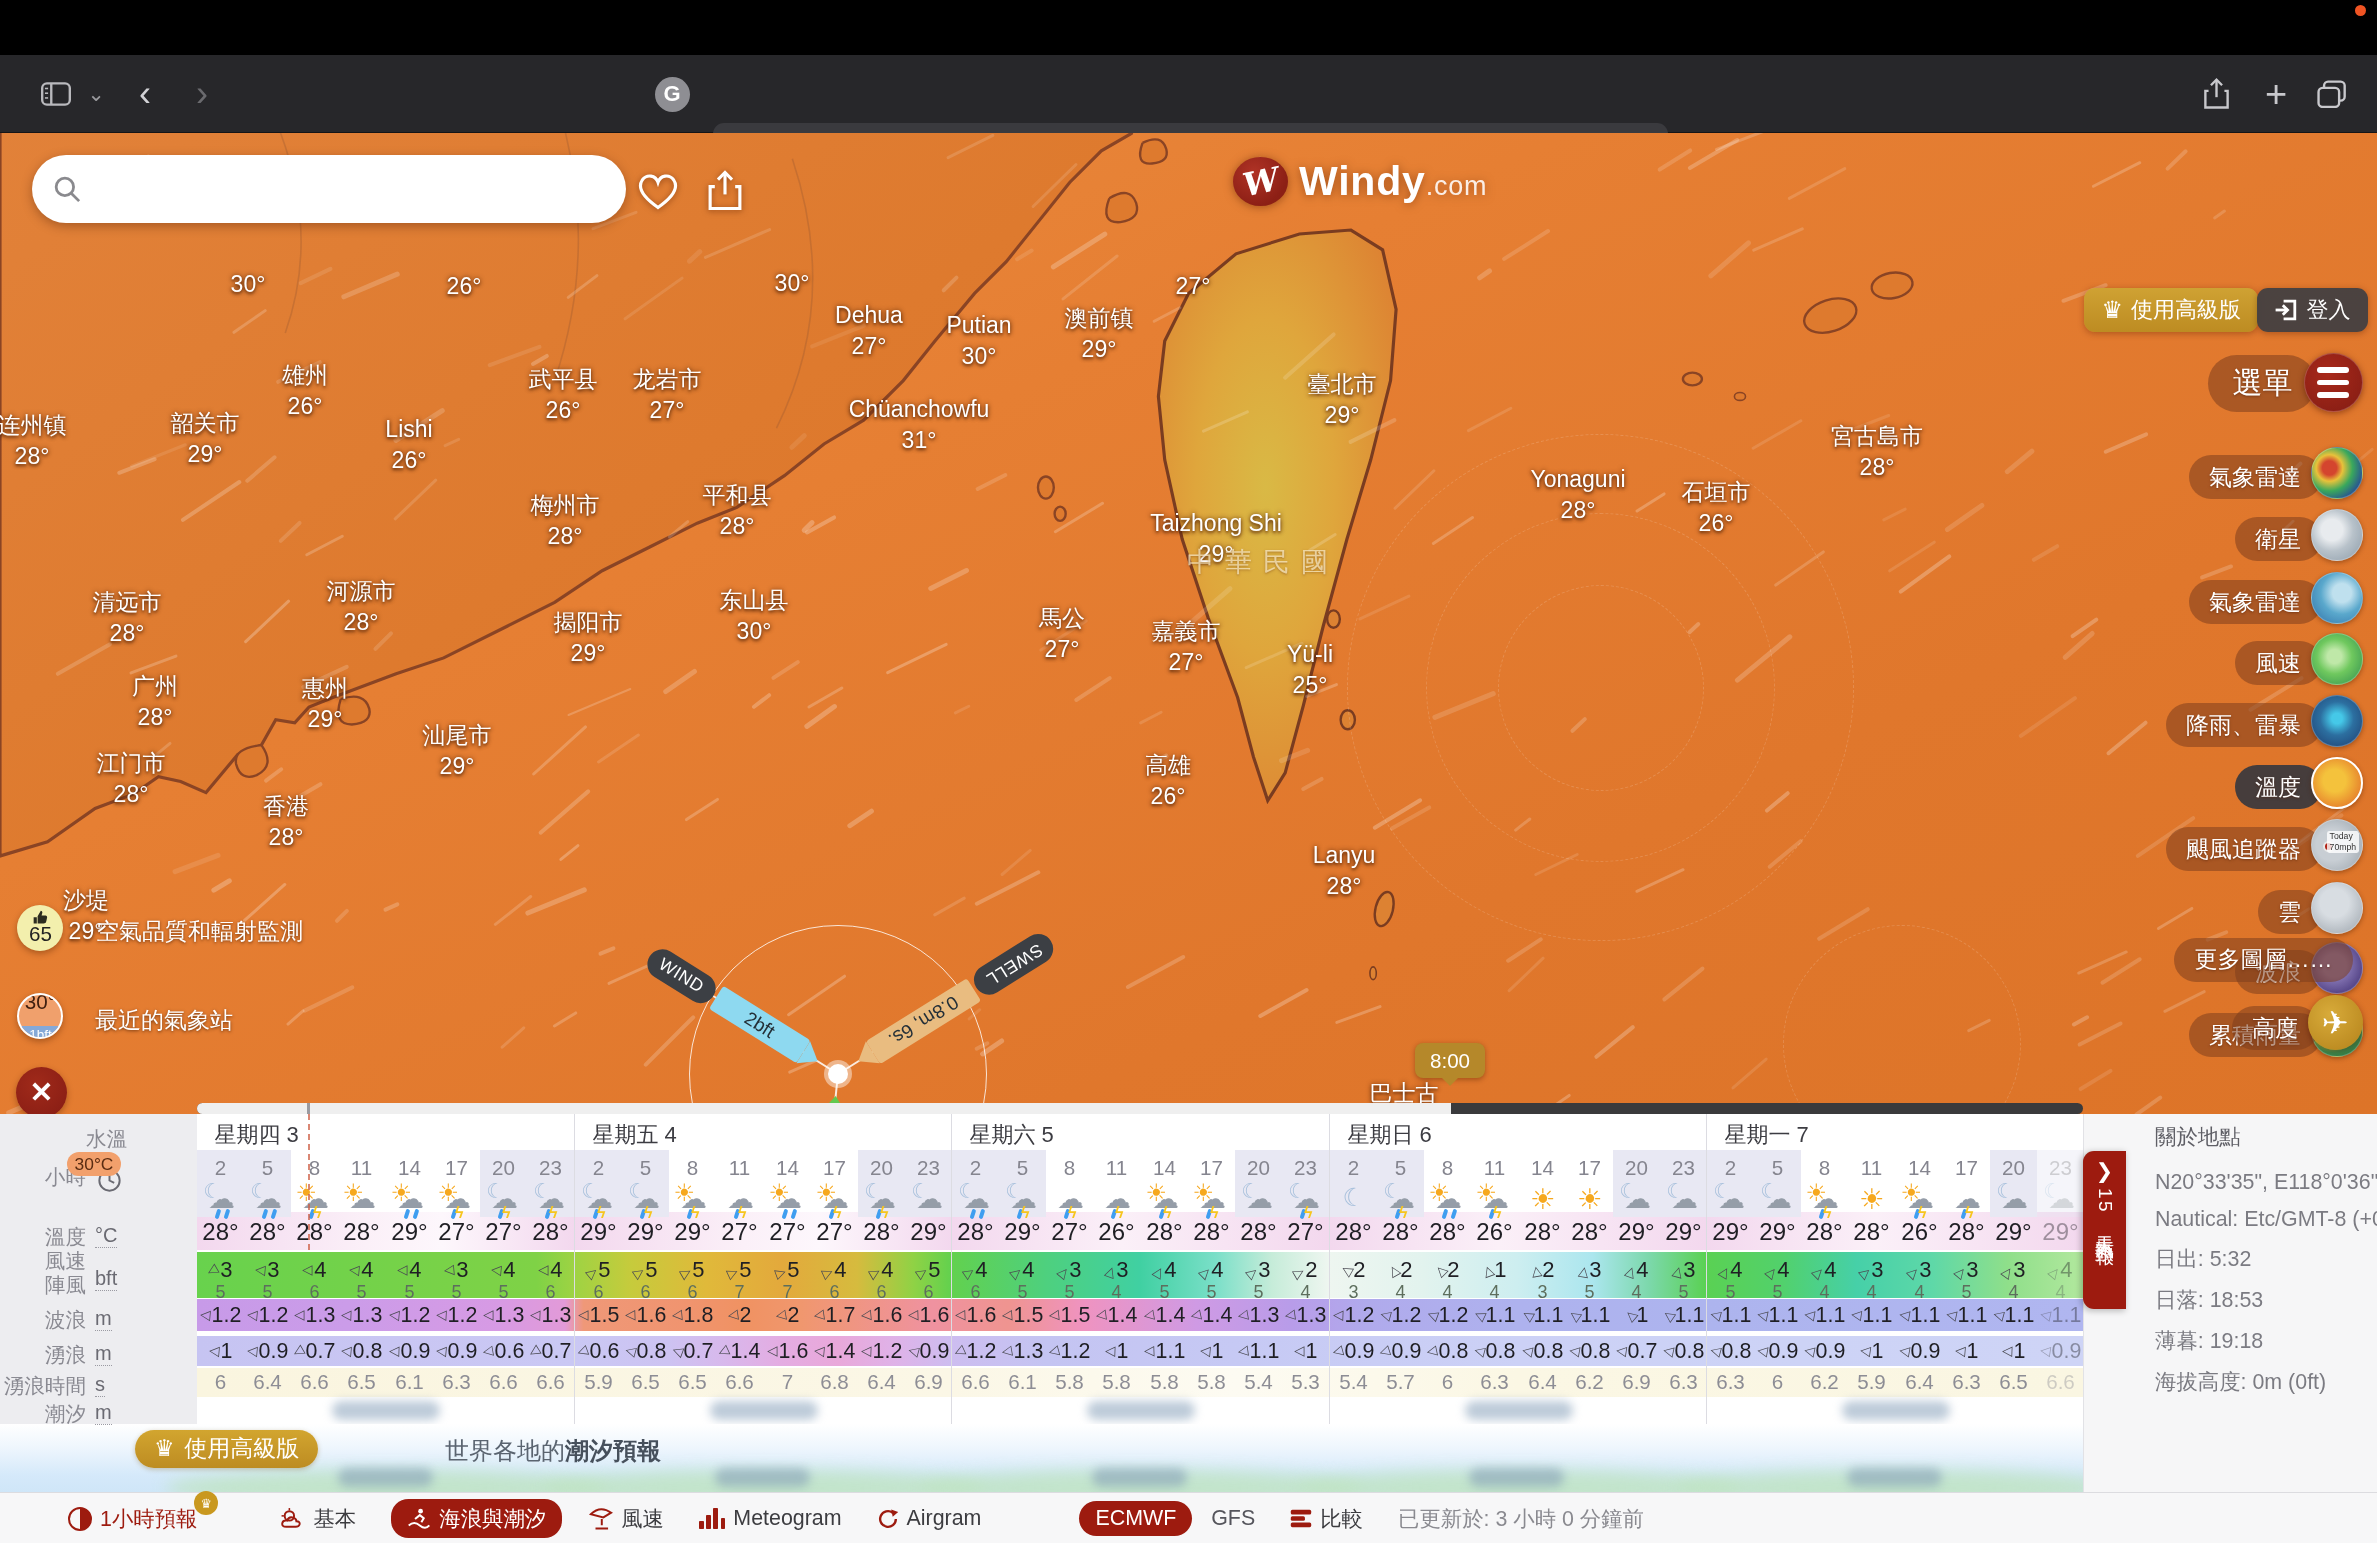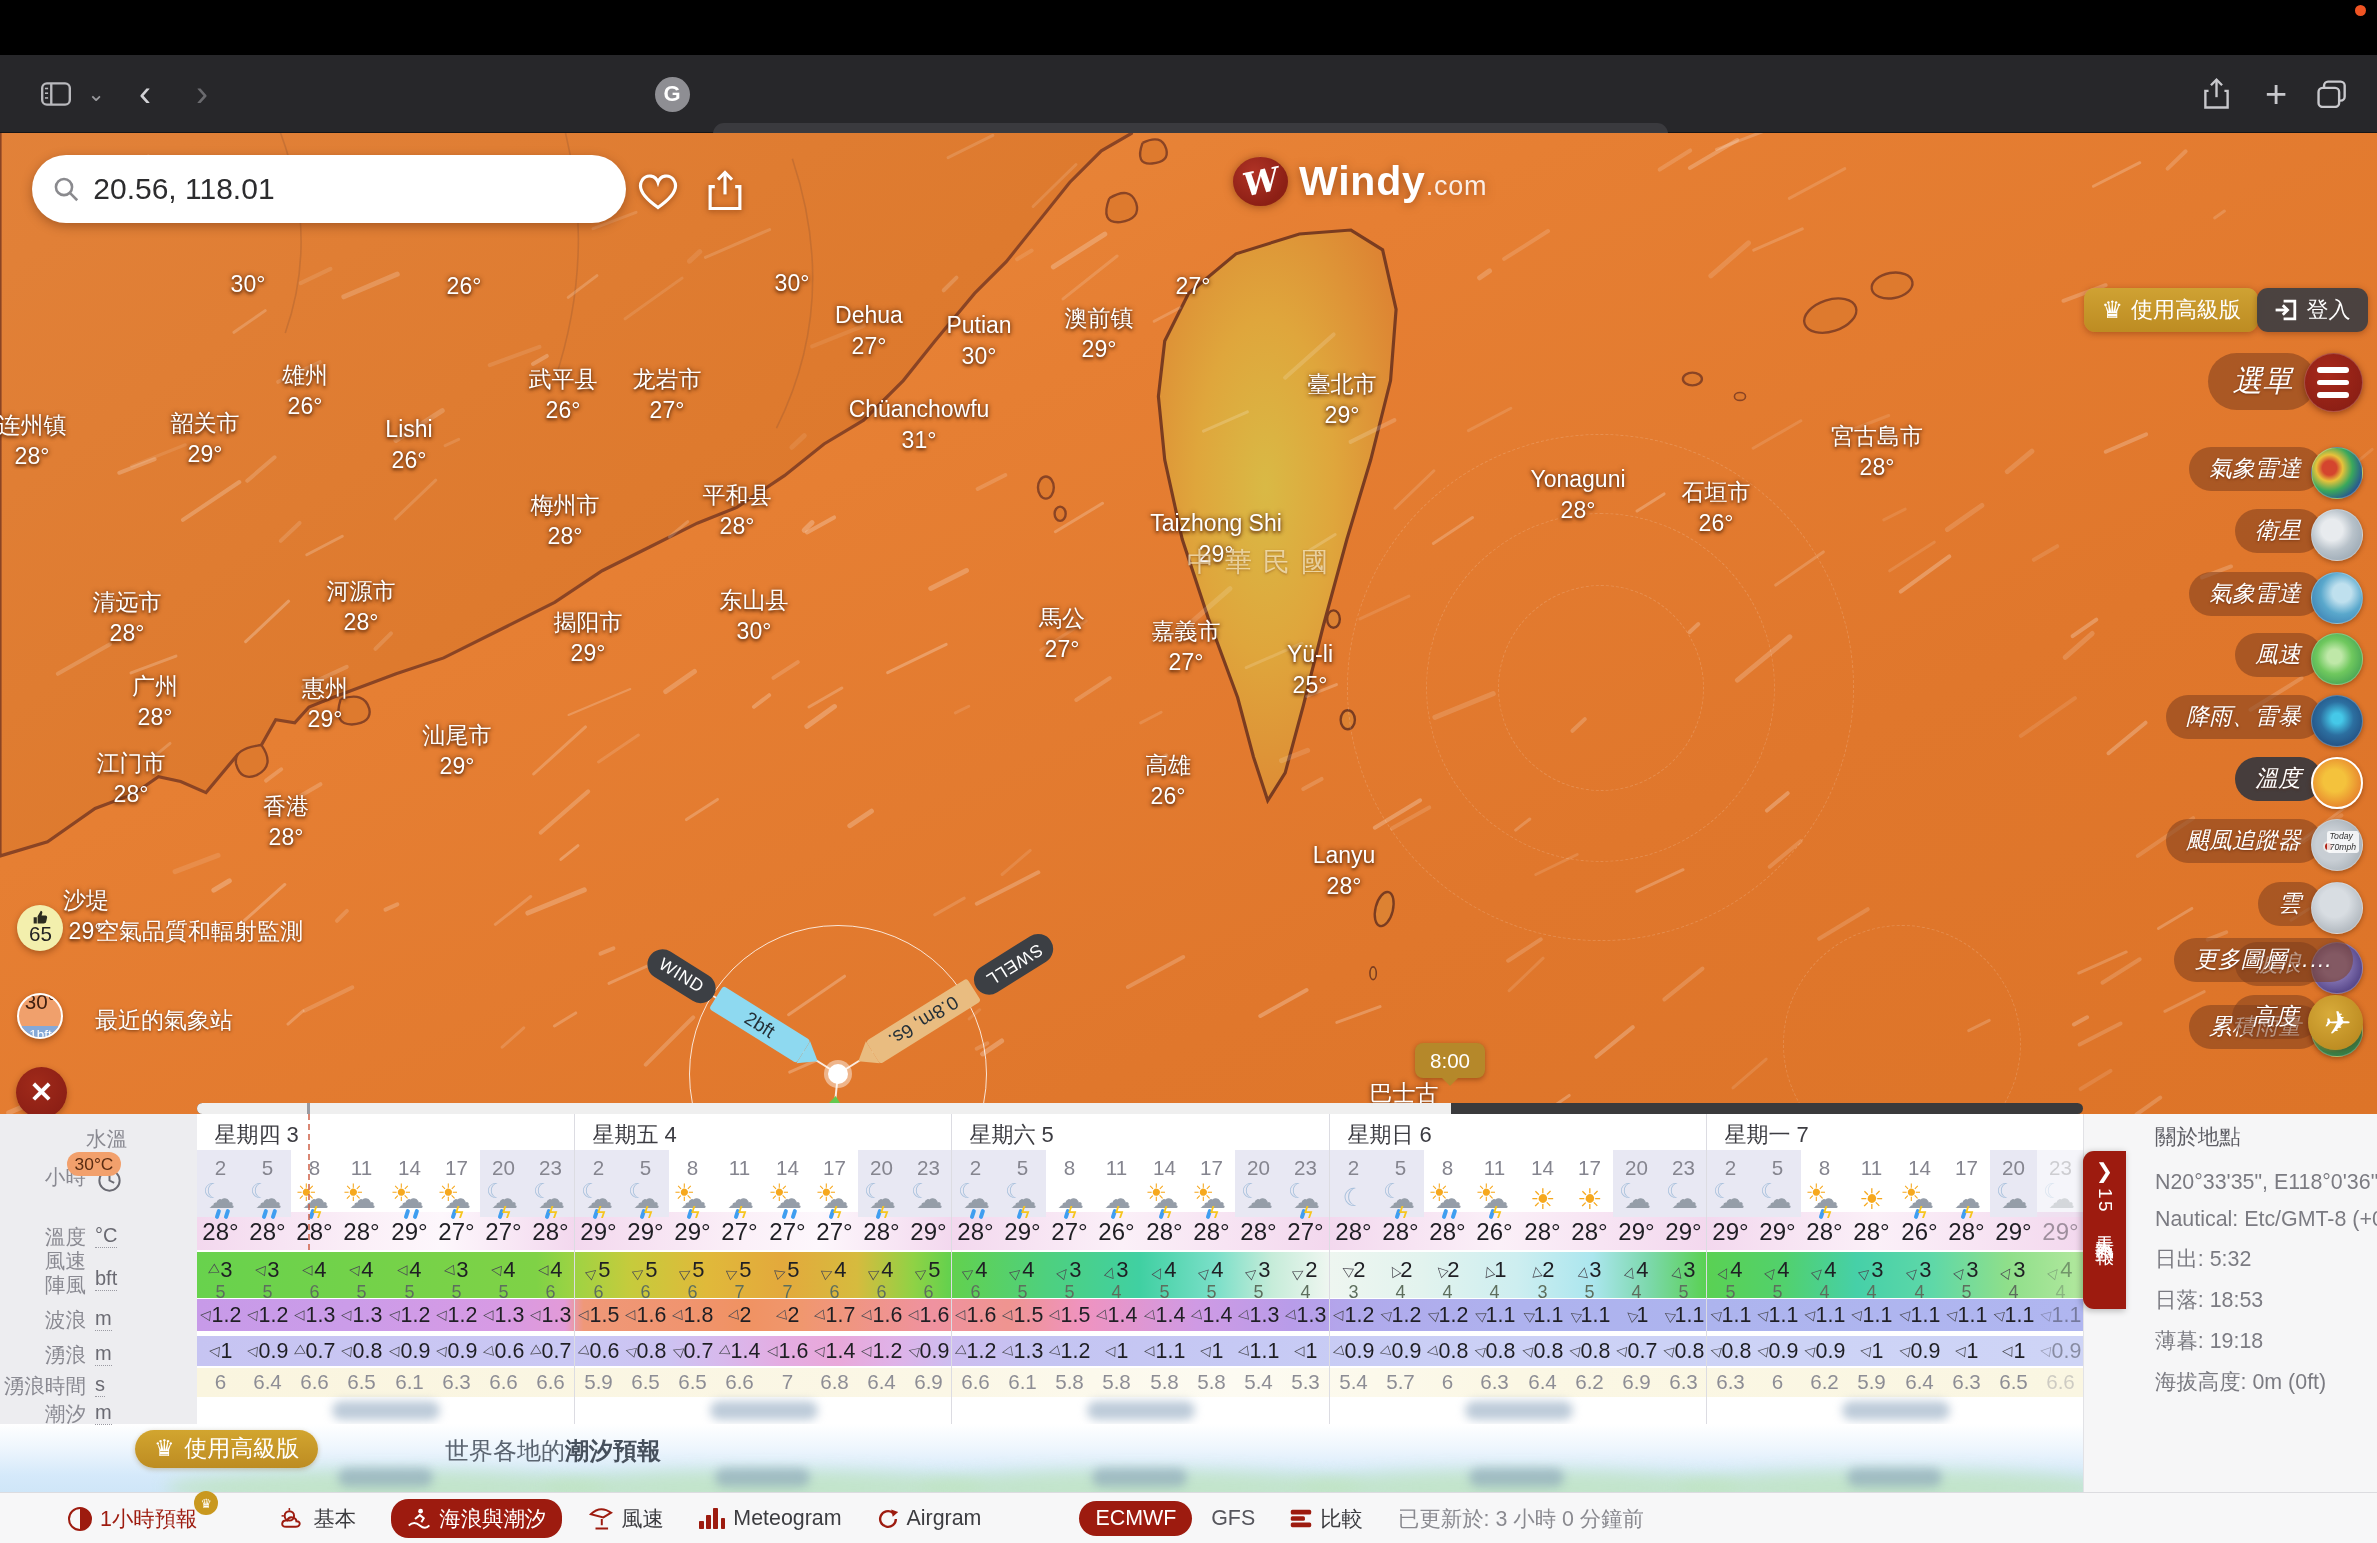--- a/index.html
+++ b/index.html
@@ -42,21 +42,21 @@
   #logo .txt { color:#fff; font-size:41px; font-weight:bold; margin-left:11px; letter-spacing:0.8px; }
   #logo .com { color:rgba(255,255,255,.88); font-size:27px; font-weight:normal; }
 
   
   .pillbtn { position:absolute; height:44px; border-radius:11px; display:flex; align-items:center; justify-content:center;
              color:#fff; font-size:22px; padding:0 17.4px; box-shadow:0 1.6px 6.3px rgba(90,30,0,.35); }
   #btn-premium { left:2084px; top:155px; background:linear-gradient(#cfa233,#bd8c22); }
   #btn-login { left:2257px; top:155px; background:rgba(62,62,66,.92); }
 
   
-  .menurow { position:absolute; right:14.3px; display:flex; align-items:flex-start; justify-content:flex-end;font-style:italic; }
+  .menurow { position:absolute; right:14.3px; display:flex; align-items:flex-end; justify-content:flex-end; }
   .menupill { background:rgba(126,62,30,.55); color:#fff; border-radius:24px; padding:6.3px 20.6px; font-size:23px; white-space:nowrap;
               text-shadow:0 0.8px 2.4px rgba(80,30,10,.6); }
   .menupill.active { background:rgba(56,56,62,.92); }
   .thumb { width:52px; height:52px; border-radius:50%; margin-left:-11px; box-shadow:0 1.6px 4.8px rgba(80,30,0,.45); border:1.6px solid rgba(255,255,255,.25); position:relative; overflow:hidden; flex:none; }
   .thumb.activering { border:2.4px solid #fff; }
   .t-radar { background:radial-gradient(circle at 35% 40%,#d4452e 0 16%,#e8c23a 30%,#3aa85c 52%,#2a5d8c 74%,#1d3a5e 100%); }
   .t-satellite { background:radial-gradient(circle at 40% 40%,#e8ebee 0 25%,#b8c2ca 50%,#8a9aa8 100%); }
   .t-radar2 { background:radial-gradient(circle at 60% 40%,#bfe0ee 0 22%,#5aa8cc 50%,#2e6fa8 100%); }
   .t-wind { background:radial-gradient(circle at 45% 45%,#bfe8a8 0 18%,#6fc85e 45%,#2d8c4e 100%); }
   .t-rain { background:radial-gradient(circle at 50% 45%,#45c8e8 0 14%,#2c6fa0 45%,#1e3c6e 100%); }
@@ -601,21 +601,20 @@
         <span class="tp">28°</span>
       </div>
     </div>
   <div id="country-label" style="left:1263px;top:411px;">中華民國</div>
 
   <div id="searchbox">
     <svg width="28.5" height="28.5" viewBox="0 0 36 36">
         <circle cx="15" cy="15" r="11" fill="none" stroke="#8a8a8e" stroke-width="3.5"></circle>
         <line x1="23" y1="23" x2="33" y2="33" stroke="#8a8a8e" stroke-width="3.5"></line>
       </svg>
-    <input value="20.56, 118.01" style="">
   </div>
   <div class="mapiconbtn" style="left:630px;">
     <svg width="44" height="40" viewBox="0 0 56 50">
         <path d="M28 46 C8 32 2 20 8 11 C14 3 25 5 28 14 C31 5 42 3 48 11 C54 20 48 32 28 46 Z" fill="none" stroke="#fff" stroke-width="4"></path>
       </svg>
   </div>
   <div class="mapiconbtn" style="left:697px;">
     <svg width="36" height="43" viewBox="0 0 46 54">
         <path d="M10 22 H4 V50 H42 V22 H36" fill="none" stroke="#fff" stroke-width="4"></path>
         <line x1="23" y1="4" x2="23" y2="32" stroke="#fff" stroke-width="4"></line>

